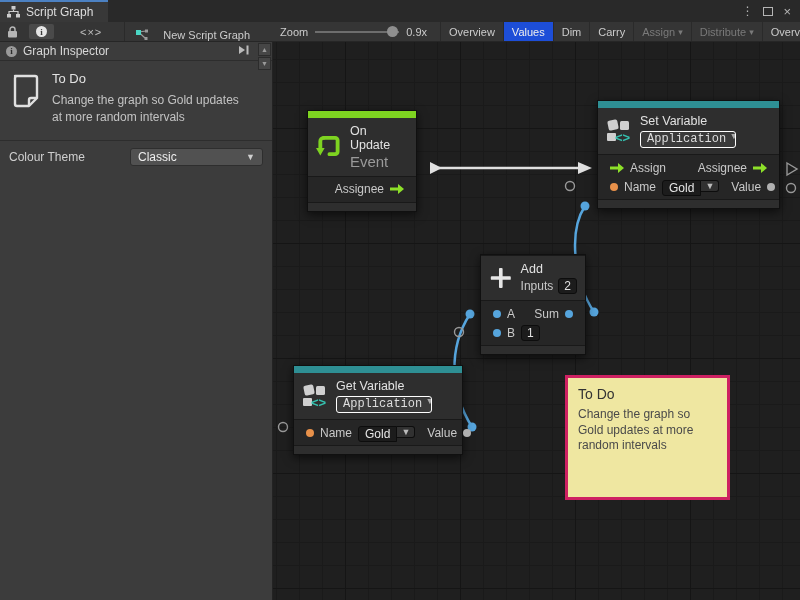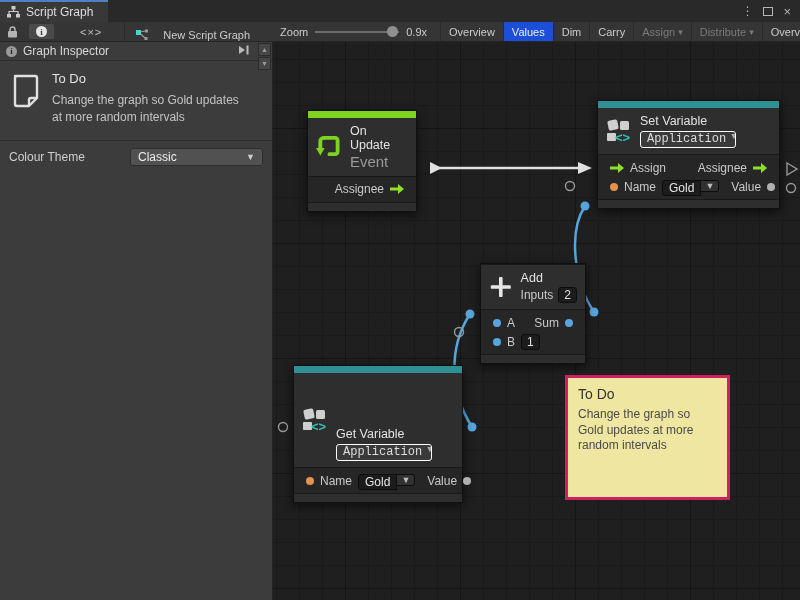--- a/index.html
+++ b/index.html
@@ -276,21 +276,21 @@
           <span class="caret-box">▼</span>
         </span>
         <span class="spacer"></span>
         <span>Value</span>
         <span class="dot gray"></span>
       </div>
     </div>
     <div class="node-foot"></div>
   </div>
 
-  <div class="node" style="left:207px; top:221px; width:106px;">
+  <div class="node" style="left:207px; top:212px; width:106px;">
     <div class="node-head" style="border-top:1px solid #191919;">
       <svg width="26" height="26" viewBox="0 0 26 26">
           <rect x="2" y="11" width="22" height="4" rx="1" fill="#e6e6e6"></rect>
           <rect x="11" y="2" width="4" height="22" rx="1" fill="#e6e6e6"></rect>
         </svg>
       <div>
         <div class="node-title">Add</div>
         <div style="display:flex; align-items:center; gap:5px; margin-top:2px;">
           <span>Inputs</span>
           <span class="valbox">2</span>
@@ -316,21 +316,21 @@
 
   <div class="node" style="left:20px; top:323px; width:170px;">
     <div class="node-color teal"></div>
     <div class="node-head">
       <svg width="26" height="26" viewBox="0 0 26 26">
         <rect x="2" y="2" width="10" height="10" rx="2" fill="#cfcfcf" transform="rotate(-12 7 7)"></rect>
         <rect x="14" y="3" width="9" height="9" rx="1.5" fill="#cfcfcf"></rect>
         <rect x="1" y="15" width="9" height="8" rx="1" fill="#cfcfcf"></rect>
         <text x="9" y="24" font-size="13" font-weight="bold" fill="#35c2b0" font-family="'Liberation Sans',sans-serif">&lt;&gt;</text>
       </svg>
-      <div style="overflow:hidden;margin-top:48px;">
+      <div style="overflow:hidden;">
         <div class="node-title">Get Variable</div>
         <span class="chip">
           <span>Application</span>
           <span class="caret">▼</span>
         </span>
       </div>
     </div>
     <div class="node-body">
       <div class="row">
         <span class="dot orange"></span>

